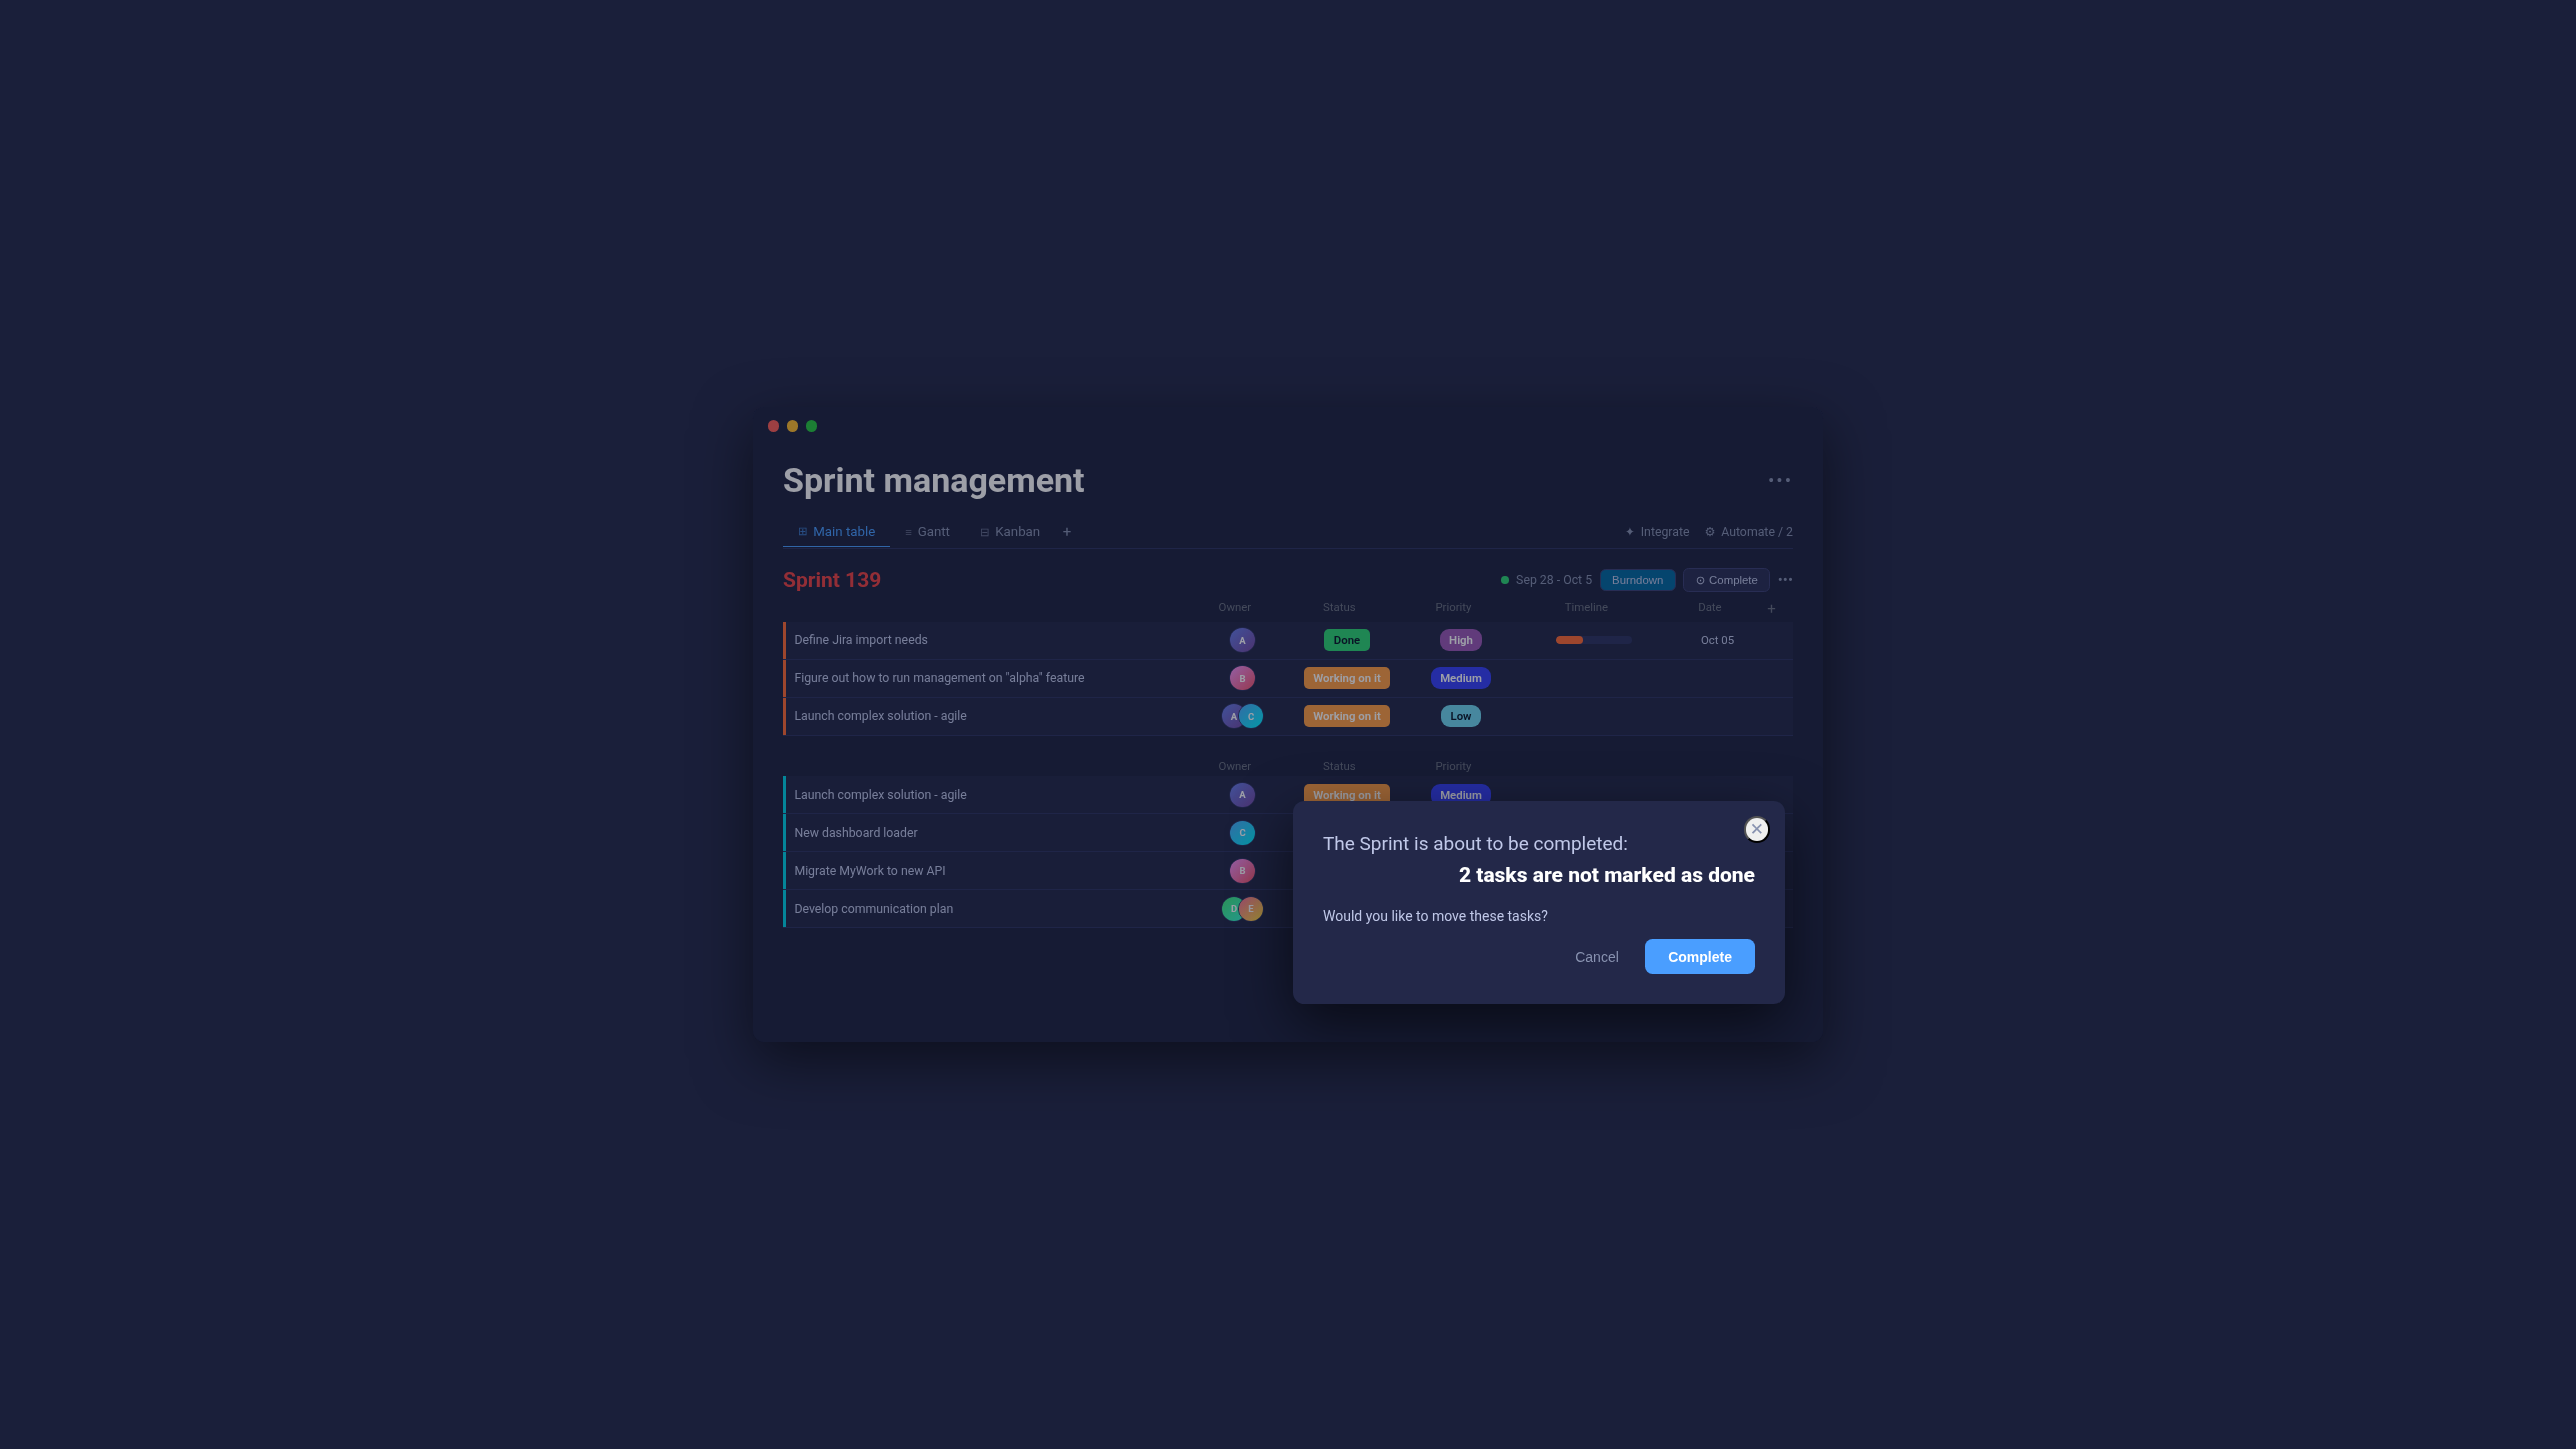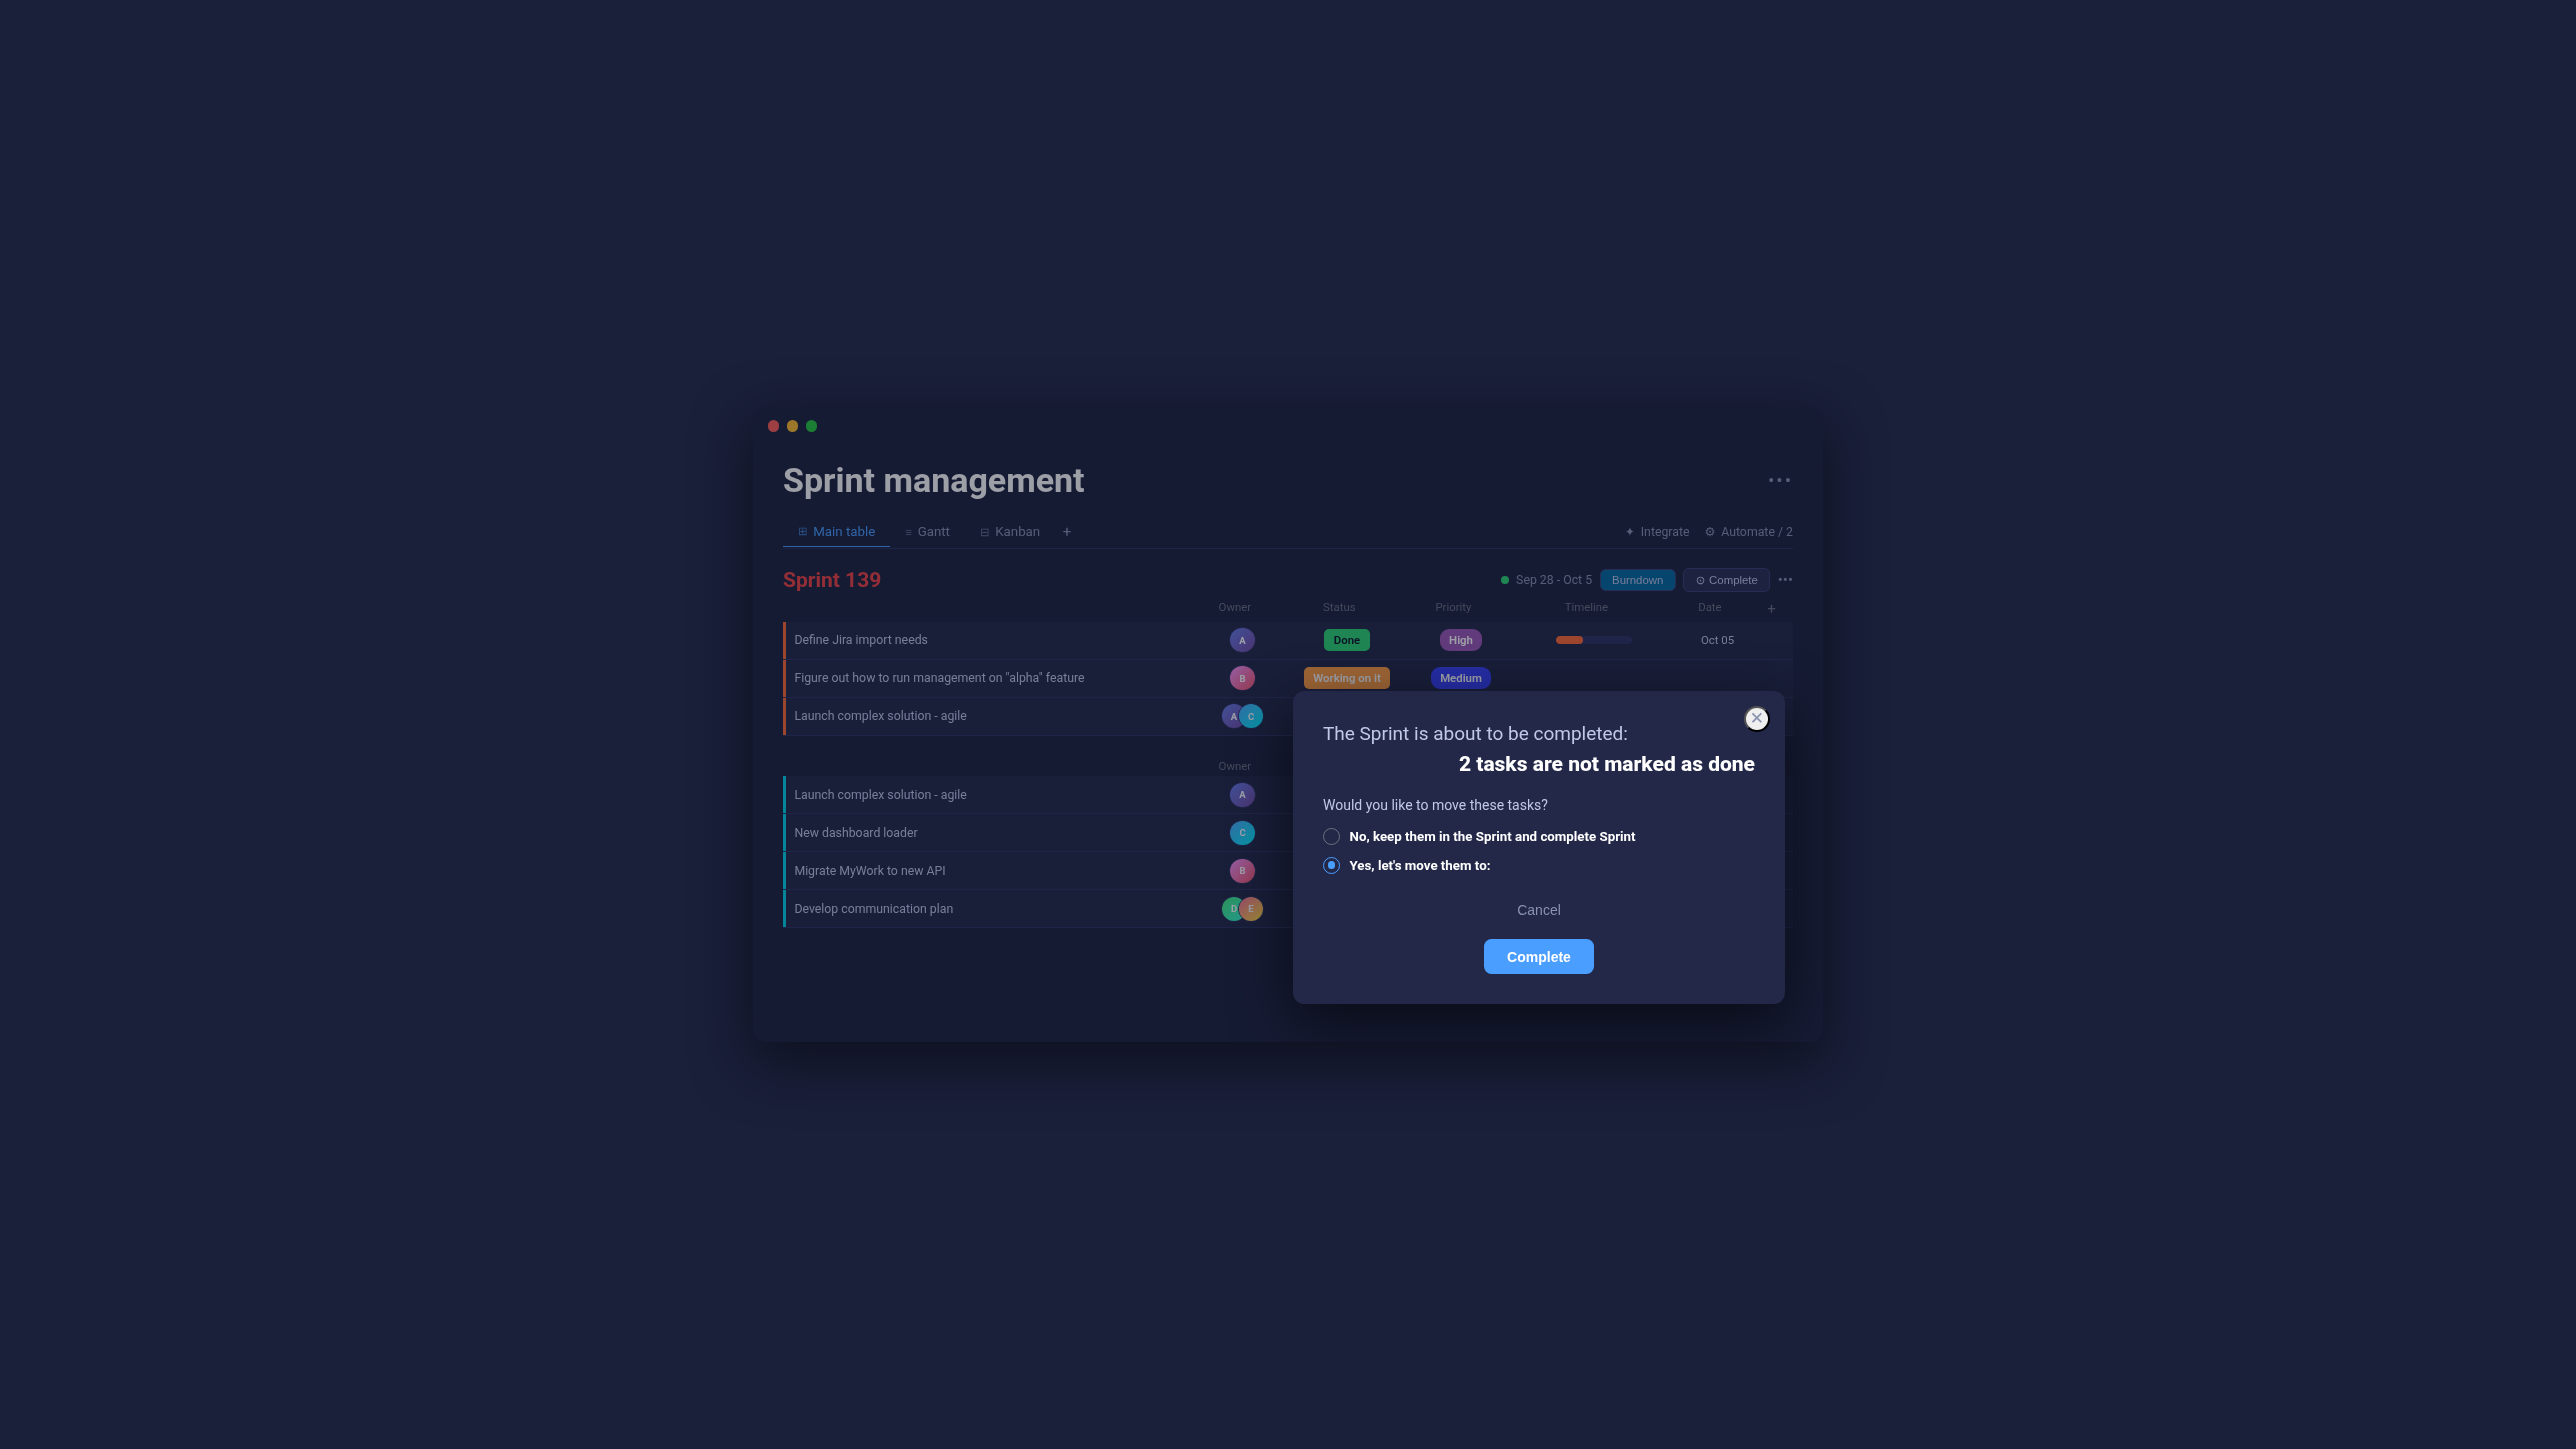--- a/index.html
+++ b/index.html
@@ -471,21 +471,20 @@
 
     .chevron {
       color: #8892b0;
     }
 
     .modal-footer {
       display: flex;
       align-items: center;
       justify-content: flex-end;
       gap: 11.4px;
-      flex-direction: column;
     }
 
     .cancel-btn {
       background: transparent;
       border: none;
       color: #8892b0;
       font-size: 14px;
       cursor: pointer;
       padding: 9.5px 15px;
     }
@@ -735,30 +734,20 @@
 
     <div class="modal-overlay">
       <div class="modal">
         <button class="modal-close">✕</button>
 
         <p class="modal-title">The Sprint is about to be completed:</p>
         <p class="modal-title-bold">2 tasks are not marked as done</p>
 
         <p class="modal-question">Would you like to move these tasks?</p>
 
-        <div class="radio-group">
-          <label class="radio-option">
-            <div class="radio-circle"></div>
-            <span class="radio-label-bold">No, keep them in the Sprint and complete Sprint</span>
-          </label>
-          <label class="radio-option">
-            <div class="radio-circle selected"></div>
-            <span class="radio-label-bold">Yes, let's move them to:</span>
-          </label>
-        </div>
 
 
         <div class="modal-footer">
           <button class="cancel-btn">Cancel</button>
           <button class="complete-btn-modal">Complete</button>
         </div>
       </div>
     </div>
 
   </div>

